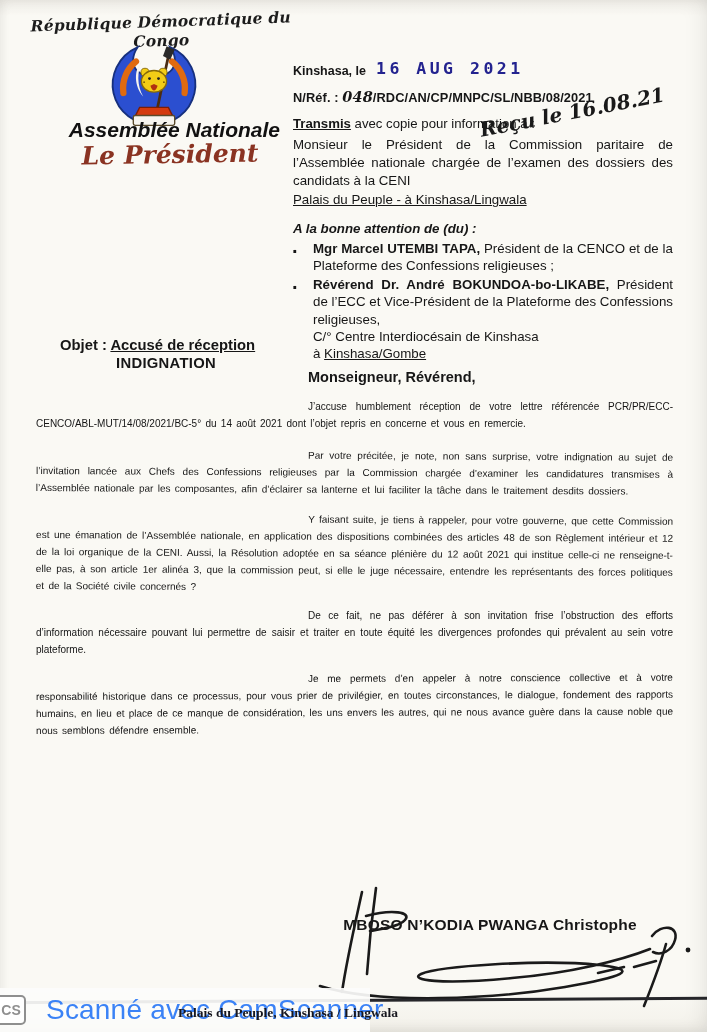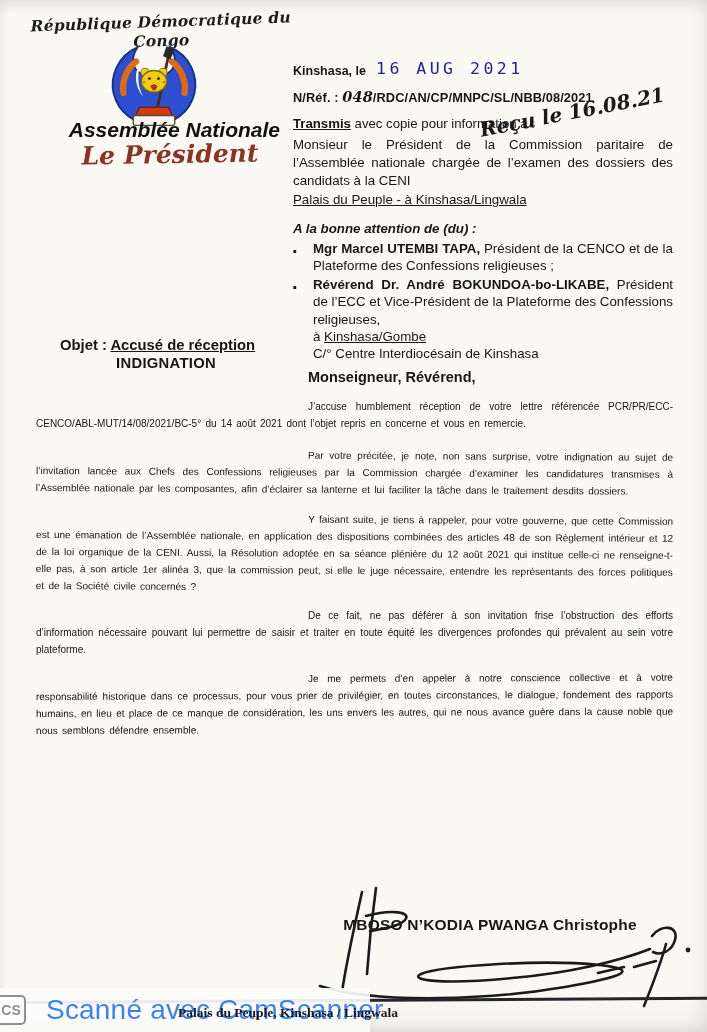--- a/index.html
+++ b/index.html
@@ -27,21 +27,21 @@
   .office {
     position:absolute; left:70px; top:140px; width:200px; text-align:center;
     font-family:"DejaVu Serif", serif; font-style:italic; font-weight:bold;
     font-size:25px; transform:rotate(-1deg);
   }
 
   
   .meta { position:absolute; left:293px; top:58px; width:380px; font-size:13.3px; line-height:1.3; }
   .dateline { display:flex; align-items:flex-end; gap:10px; margin-bottom:9px; }
   .place-label { font-size:12.5px; font-weight:bold; }
-  .stamp { font-family:"DejaVu Sans Mono", monospace; font-weight:normal; font-size:16.5px; letter-spacing:3.5px; }
+  .stamp { font-family:"DejaVu Sans Mono", monospace; font-weight:bold; font-size:16.5px; letter-spacing:3.5px; }
   .refline { font-weight:bold; font-size:12.8px; margin-bottom:8px; letter-spacing:.1px; }
   .hand-ref { font-family:"DejaVu Serif", serif; font-style:italic; font-size:14.5px; }
   .transmis { margin-bottom:4px; font-size:13.2px; }
   .recipient { text-align:justify; margin-bottom:2px; line-height:1.32; }
   .addr { margin-bottom:12px; }
   .attn-label { font-style:italic; font-weight:bold; margin-bottom:2px; }
   .attn-list { list-style:none; }
   .attn-list li { position:relative; padding-left:20px; text-align:justify; line-height:1.3; margin-bottom:2px; }
   .attn-list li::before { content:"\00B7"; position:absolute; left:-1px; top:-2px; font-size:20px; font-weight:bold; }
   .hand-note {
@@ -115,22 +115,22 @@
     </div>
     <p class="recipient">Monsieur le Président de la Commission paritaire de l’Assemblée nationale chargée de l’examen des dossiers des candidats à la CENI</p>
     <div class="addr u">Palais du Peuple - à Kinshasa/Lingwala</div>
     <div class="attn-label">A la bonne attention de (du) :</div>
     <ul class="attn-list">
       <li>
         <span class="b">Mgr Marcel UTEMBI TAPA,</span><span> Président de la CENCO et de la Plateforme des Confessions religieuses ;</span>
       </li>
       <li>
         <span class="b">Révérend Dr. André BOKUNDOA-bo-LIKABE,</span><span> Président de l’ECC et Vice-Président de la Plateforme des Confessions religieuses,</span>
+        <div>C/° Centre Interdiocésain de Kinshasa</div>
         <div><span>à </span><span class="u">Kinshasa/Gombe</span></div>
-        <div>C/° Centre Interdiocésain de Kinshasa</div>
       </li>
     </ul>
   </div>
 
   <div class="hand-note">Reçu le 16.08.21</div>
 
   <div class="subject">
     <div><span>Objet : </span><span class="u">Accusé de réception</span></div>
     <div class="line2">INDIGNATION</div>
   </div>

